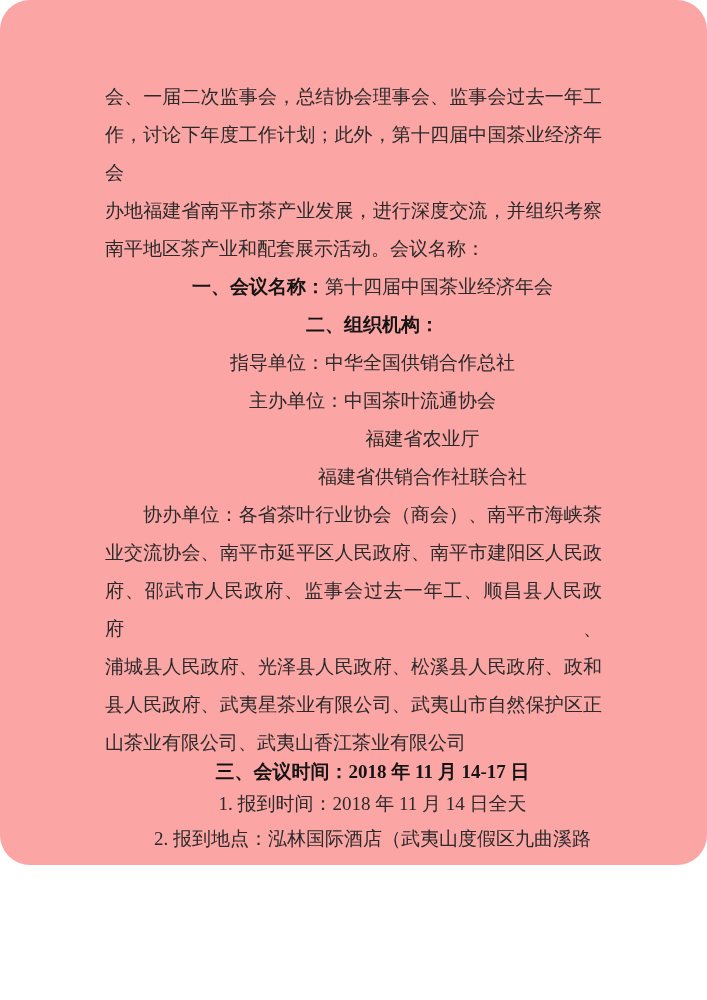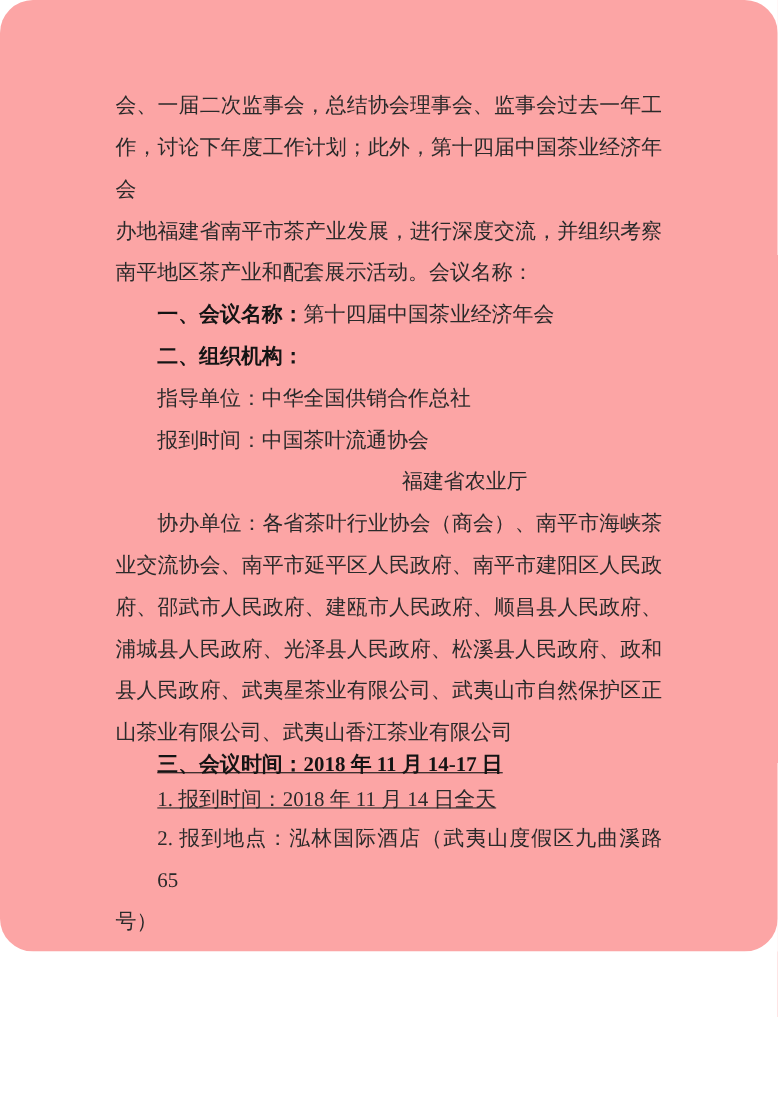--- a/index.html
+++ b/index.html
@@ -30,56 +30,57 @@
     line-height: 38px;
     text-align: left;
   }
   
   .jf {
     text-align: justify;
     text-align-last: justify;
     text-justify: inter-character;
   }
   
-  .ind { padding-left: 38px; }
+  .ind { padding-left: 38px; text-align: center; }
   
   .ind2 { padding-left: 138px; text-align: center; }
   .bold {
     font-weight: 700;
     color: #141414;
   }
   
-  .tight { line-height: 32px; text-decoration: underline; }
+  .tight { line-height: 32px; }
   .pullup { margin-top: -6px; }
 </style>
 </head>
 <body>
 
 <div class="page">
   <div class="content">
 
     <p class="line jf">会、一届二次监事会，总结协会理事会、监事会过去一年工</p>
     <p class="line jf">作，讨论下年度工作计划；此外，第十四届中国茶业经济年会</p>
     <p class="line jf">办地福建省南平市茶产业发展，进行深度交流，并组织考察</p>
     <p class="line">南平地区茶产业和配套展示活动。会议名称：</p>
 
     <p class="line ind"><span class="bold">一、会议名称：</span><span>第十四届中国茶业经济年会</span></p>
 
     <p class="line ind bold">二、组织机构：</p>
 
     <p class="line ind"><span>指导单位：</span><span>中华全国供销合作总社</span></p>
 
-    <p class="line ind"><span>报到时间：</span><span>中国茶叶流通协会</span></p>
+    <p class="line ind"><span>主办单位：</span><span>中国茶叶流通协会</span></p>
 
     <p class="line ind2">福建省农业厅</p>
+    <p class="line ind2">福建省供销合作社联合社</p>
 
 
     <p class="line ind jf"><span>协办单位：</span><span>各省茶叶行业协会（商会）、南平市海峡茶</span></p>
     <p class="line jf">业交流协会、南平市延平区人民政府、南平市建阳区人民政</p>
-    <p class="line jf">府、邵武市人民政府、建瓯市人民政府、顺昌县人民政府、</p>
+    <p class="line jf">府、邵武市人民政府、监事会过去一年工、顺昌县人民政府、</p>
     <p class="line jf">浦城县人民政府、光泽县人民政府、松溪县人民政府、政和</p>
     <p class="line jf">县人民政府、武夷星茶业有限公司、武夷山市自然保护区正</p>
     <p class="line">山茶业有限公司、武夷山香江茶业有限公司</p>
 
     <p class="line ind tight pullup bold">三、会议时间：2018 年 11 月 14-17 日</p>
     <p class="line ind tight">1. 报到时间：2018 年 11 月 14 日全天</p>
     <p class="line ind jf">2. 报到地点：泓林国际酒店（武夷山度假区九曲溪路 65</p>
     <p class="line">号）</p>
 
   </div>

